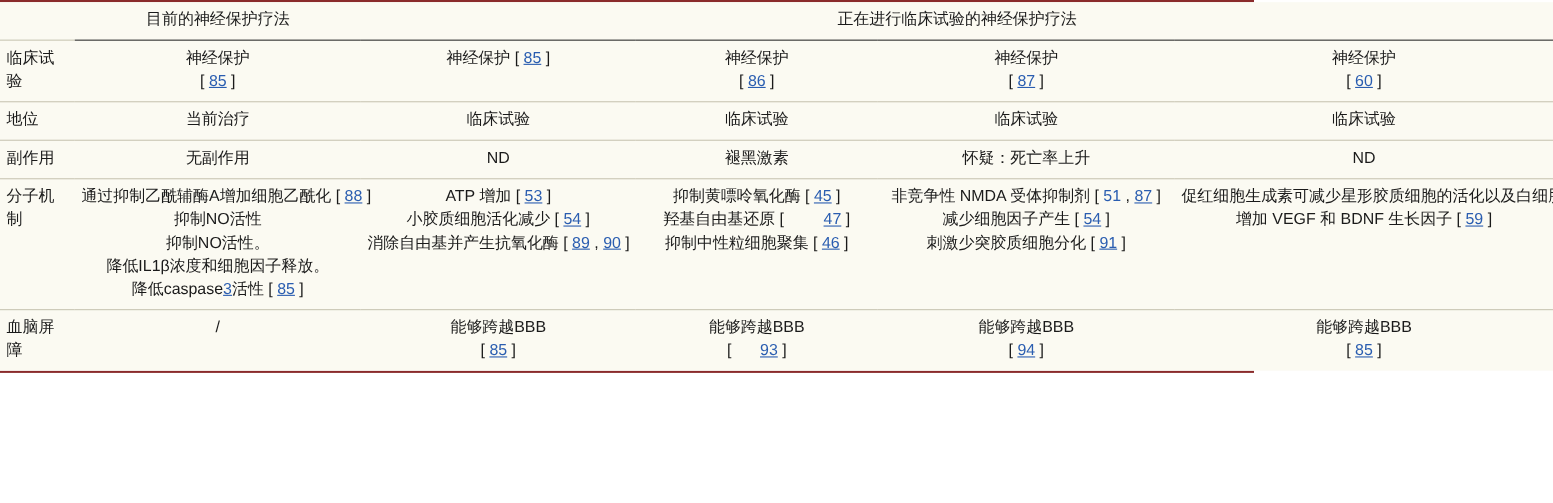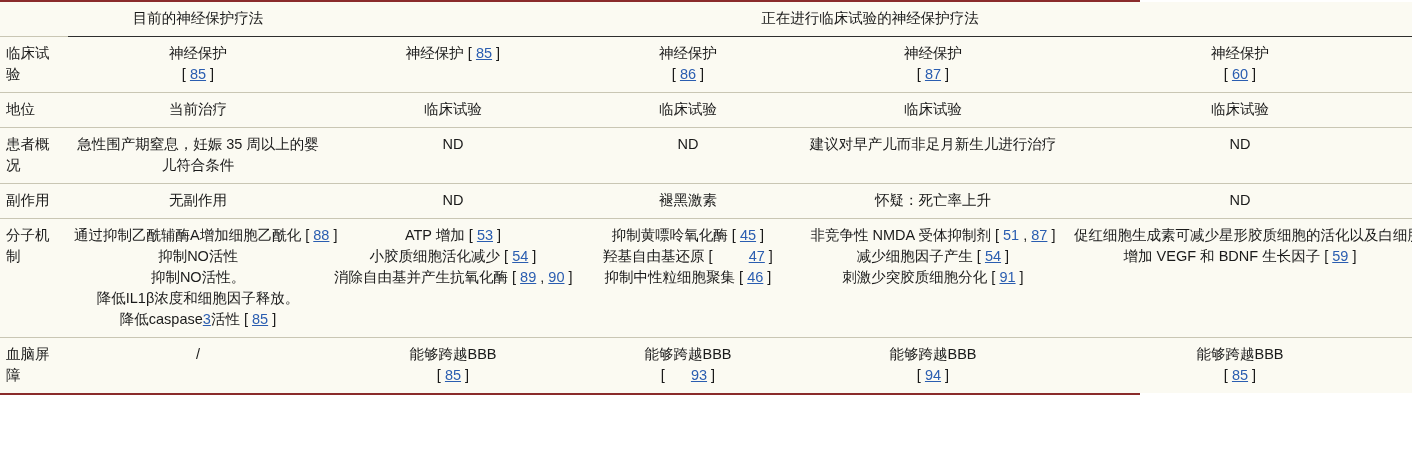--- a/index.html
+++ b/index.html
@@ -110,28 +110,20 @@
 
     <tr class="row-sep">
       <td class="lbl">地位</td>
       <td class="ctr">当前治疗</td>
       <td class="ctr">临床试验</td>
       <td class="ctr">临床试验</td>
       <td class="ctr">临床试验</td>
       <td class="ctr">临床试验</td>
     </tr>
 
-    <tr class="row-sep">
-      <td class="lbl">患者概况</td>
-      <td class="ctr">急性围产期窒息，妊娠 35 周以上的婴儿符合条件</td>
-      <td class="ctr">ND</td>
-      <td class="ctr">ND</td>
-      <td class="ctr">建议对早产儿而非足月新生儿进行治疗</td>
-      <td class="ctr">ND</td>
-    </tr>
 
     <tr class="row-sep">
       <td class="lbl">副作用</td>
       <td class="ctr">无副作用</td>
       <td class="ctr">ND</td>
       <td class="ctr">褪黑激素</td>
       <td class="ctr">怀疑：死亡率上升</td>
       <td class="ctr">ND</td>
     </tr>
 

